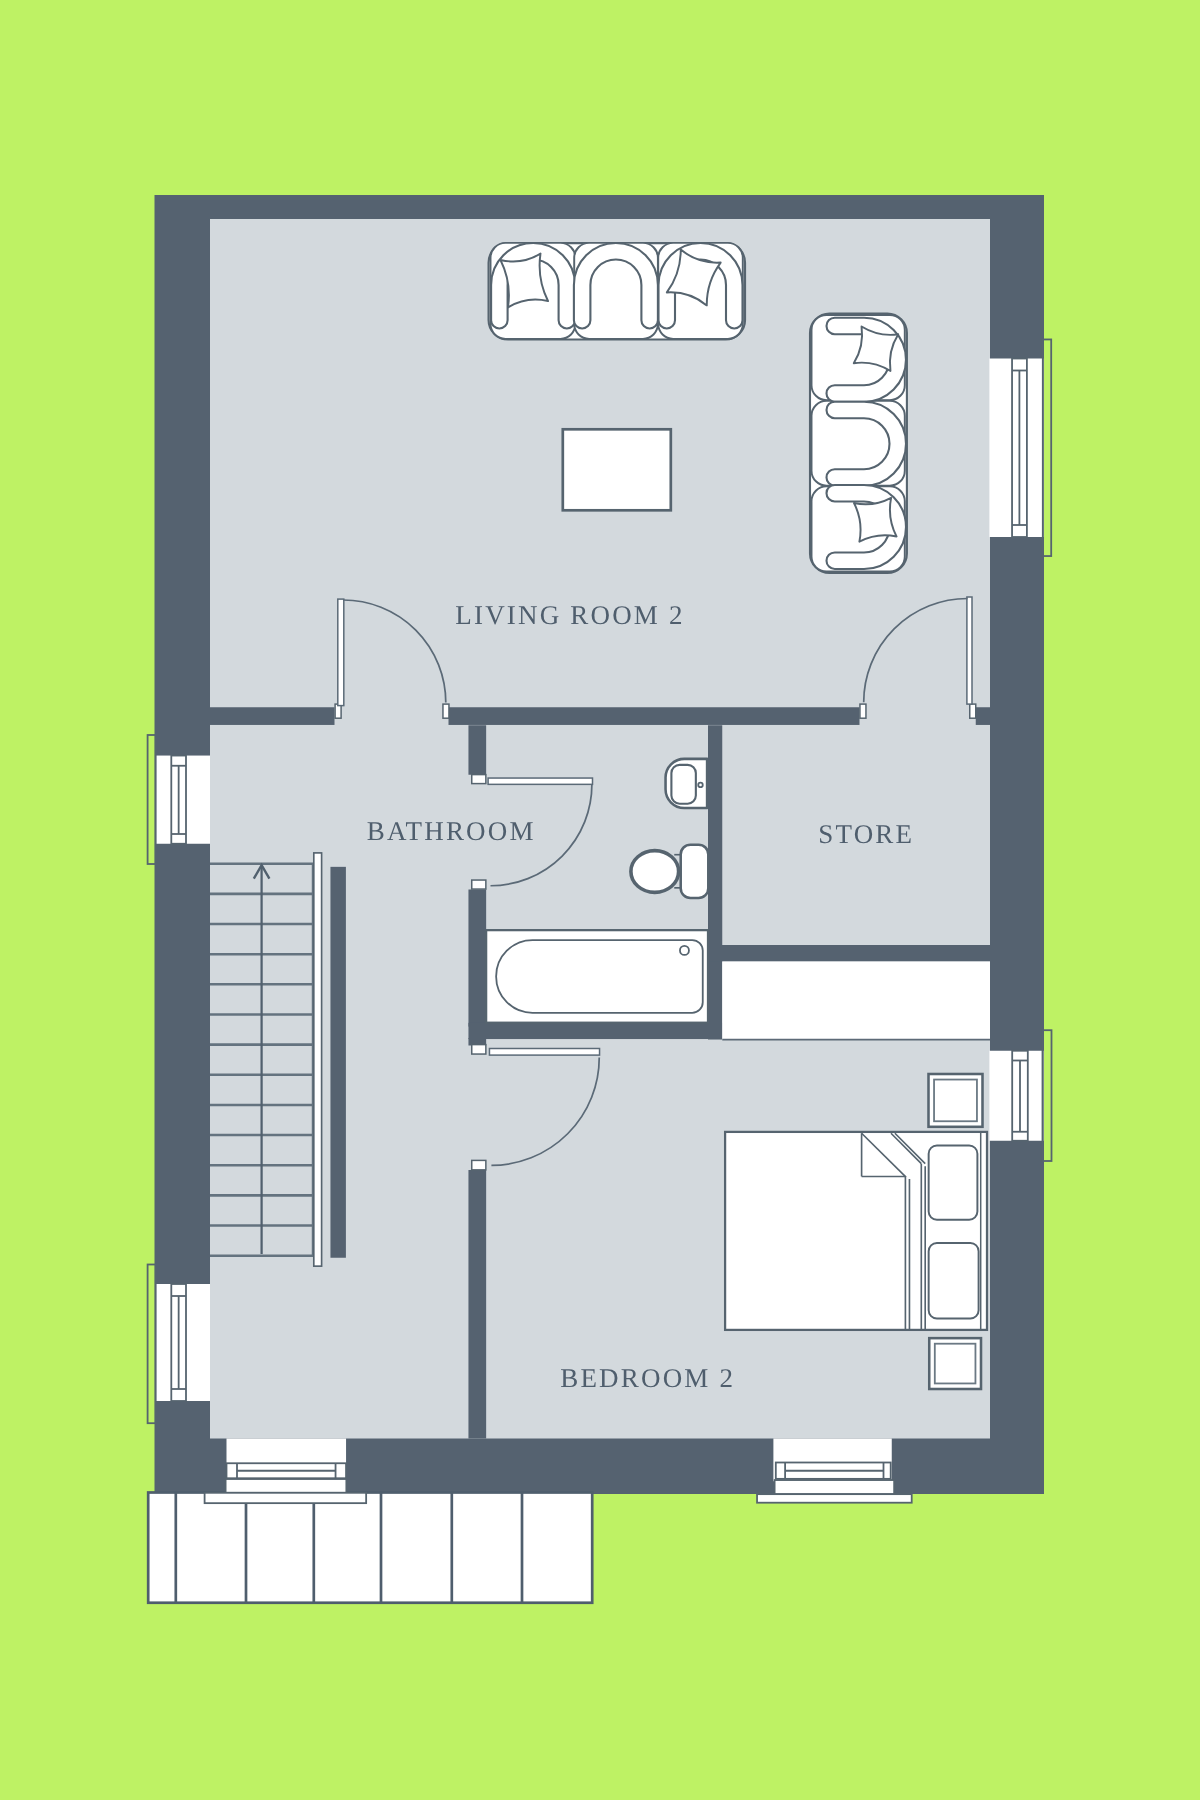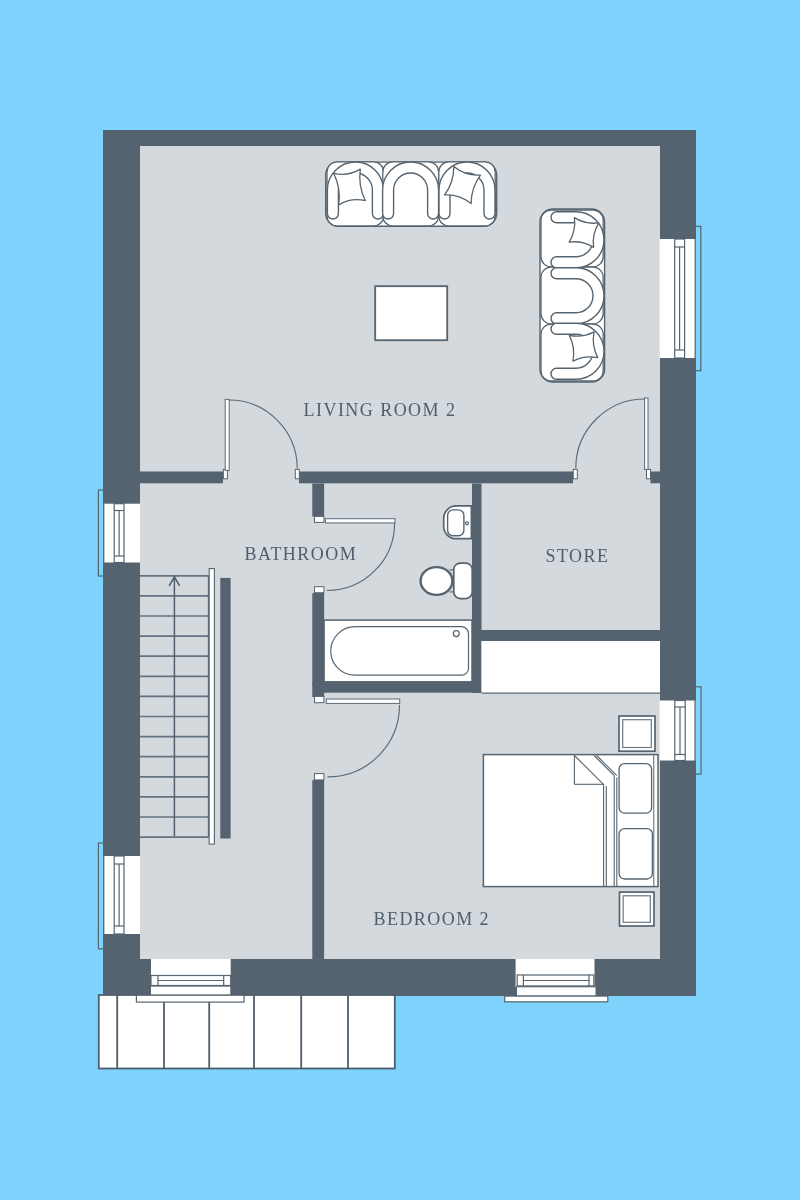--- a/index.html
+++ b/index.html
@@ -1,16 +1,16 @@
 <!DOCTYPE html>
 <html><head>
 <meta charset="utf-8">
 <style>
   html,body{margin:0;padding:0;background:#ffffff;}
-  .page{width:800px;height:1200px;position:relative;background:#7dd3fc;overflow:hidden;}
+  .page{width:800px;height:1200px;position:relative;background:#bef264;overflow:hidden;}
   svg{display:block;}
   text{font-family:"Liberation Serif", serif;fill:#4f5e6d;}
 </style>
 </head>
 <body>
 <div class="page">
 <svg width="800" height="1200" viewBox="0 0 800 1200">
 
 <rect x="103" y="130" width="593" height="866" fill="#556270"></rect>
 

